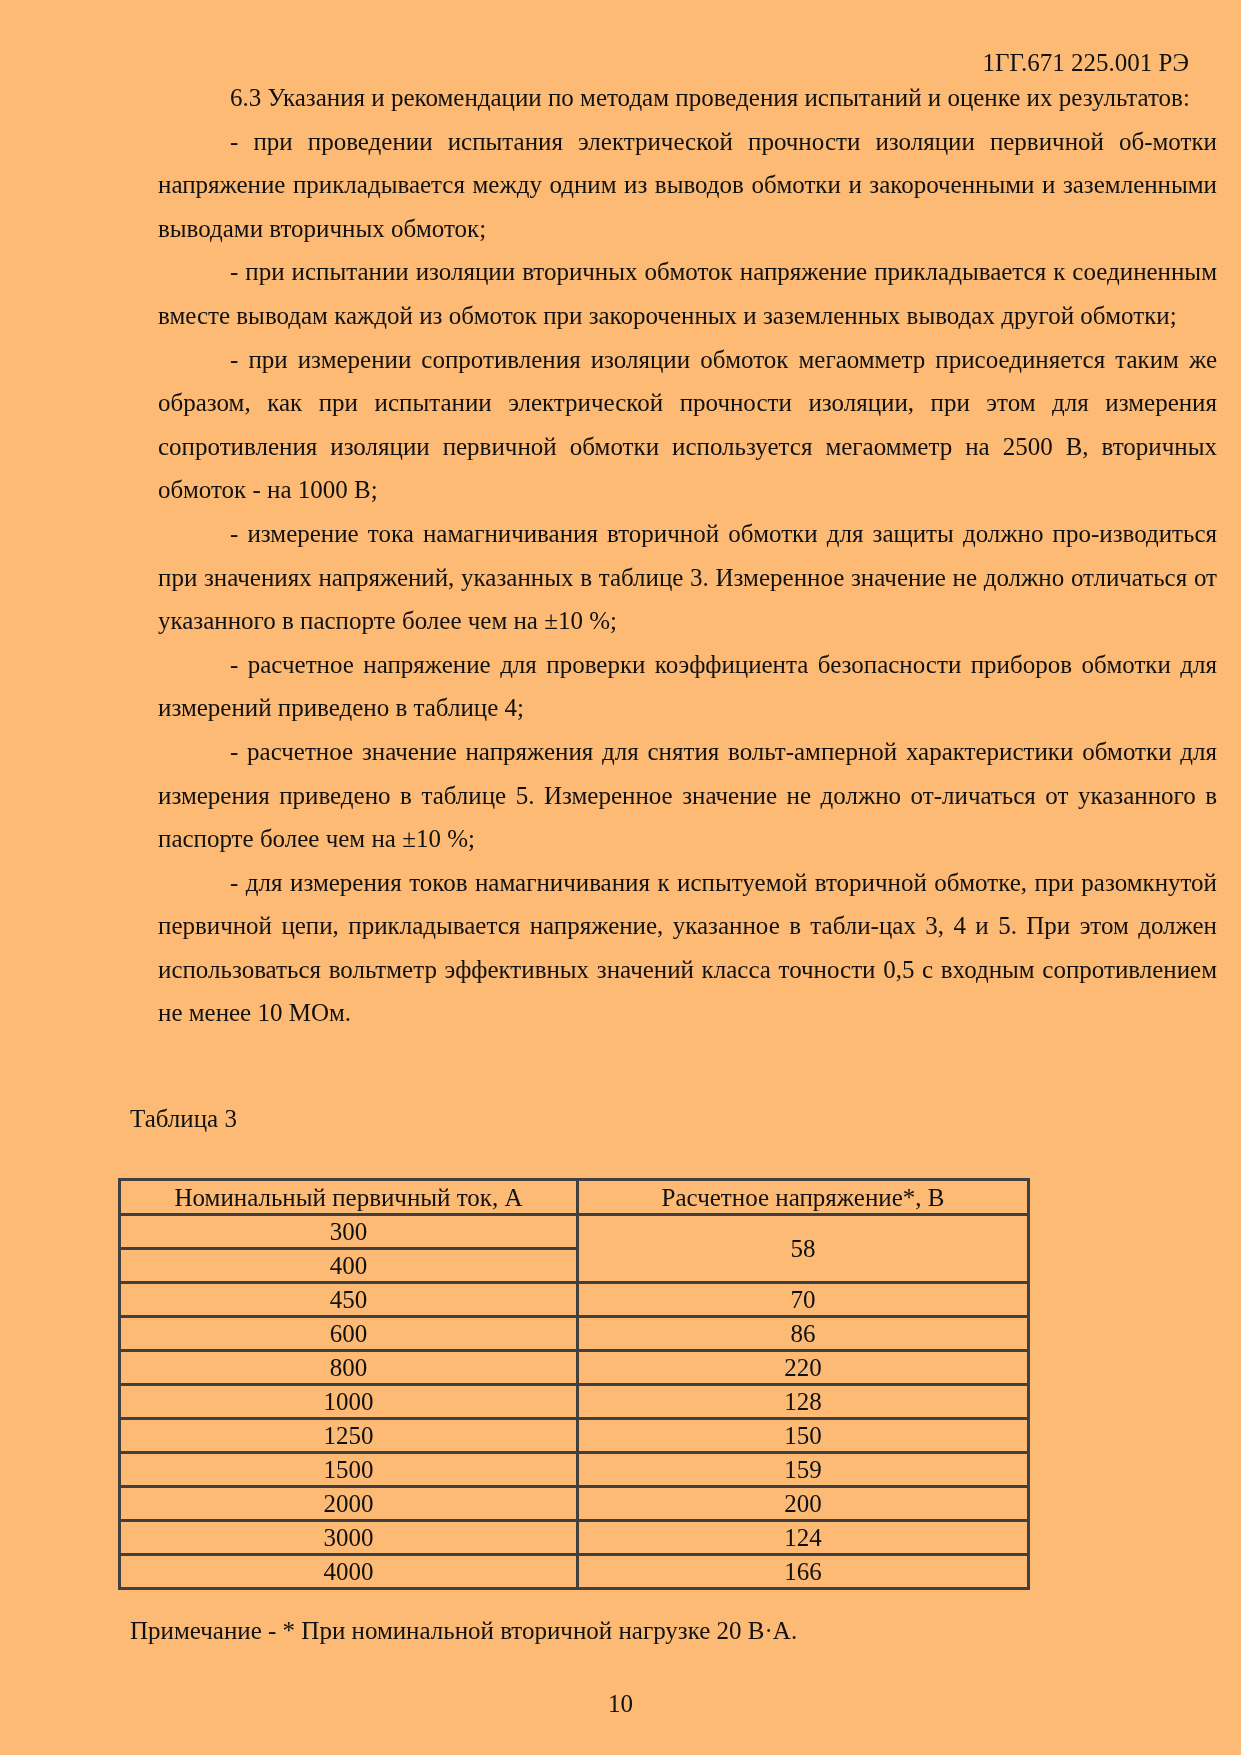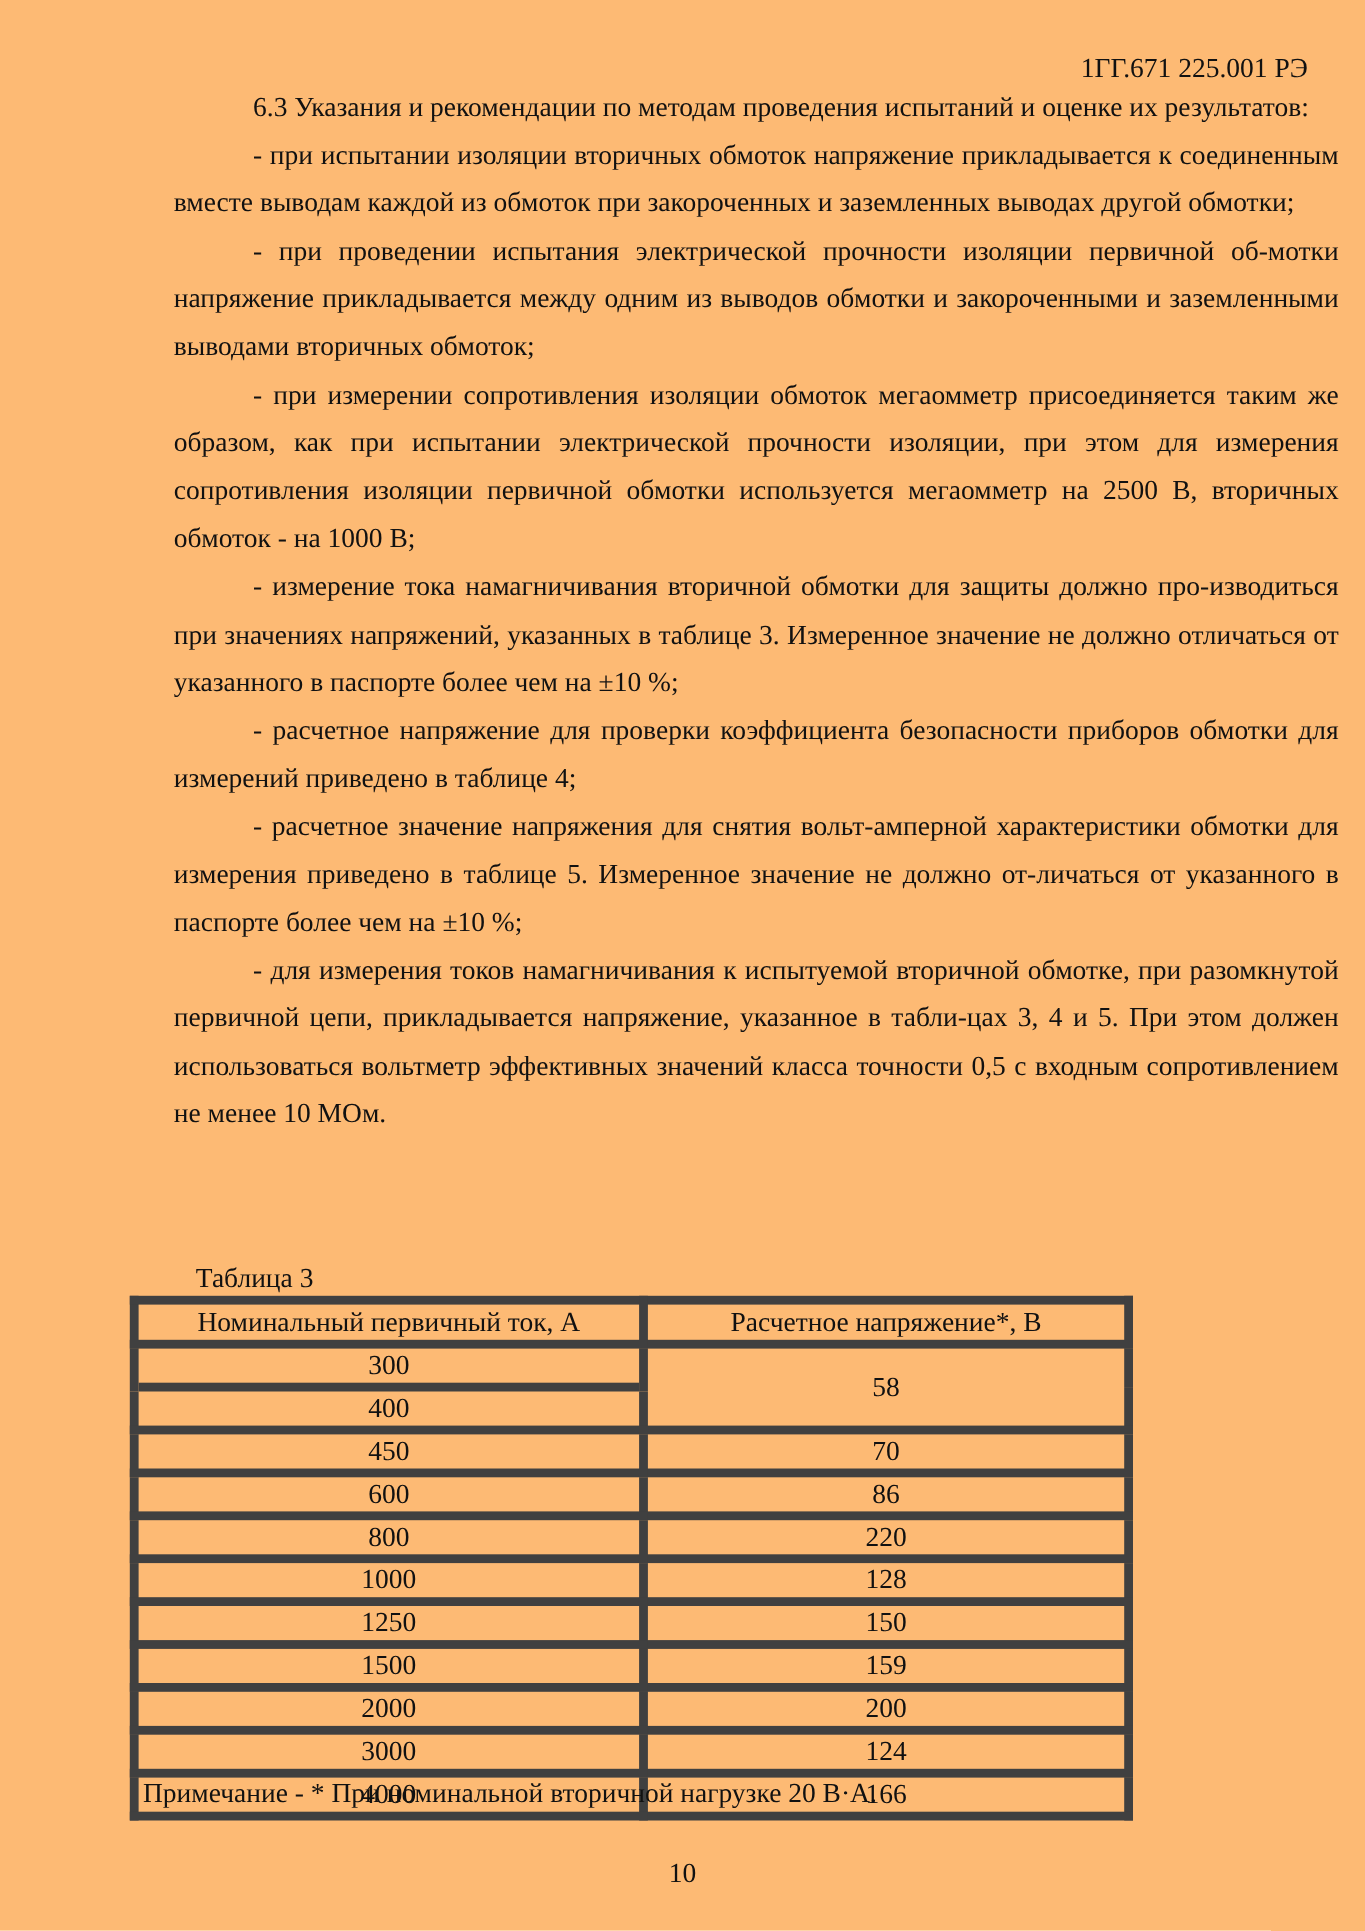--- a/index.html
+++ b/index.html
@@ -3,40 +3,40 @@
 <meta charset="utf-8">
 <style>
   html, body { margin:0; padding:0; background:#ffffff; }
   body { width:1241px; height:1755px; position:relative; overflow:hidden;
          font-family:"Liberation Serif","DejaVu Serif",serif; color:#111; }
   .page { position:absolute; left:0; top:0; width:1241px; height:1755px; background:#fdba74; }
   .doc-code { position:absolute; right:52px; top:48px; font-size:25px; line-height:30px; }
   .body-text { position:absolute; left:130px; width:1059px; top:76px; font-size:25px; line-height:43.6px;margin-left:28px; }
   .para { margin:0; text-align:justify; text-align-last:left; text-indent:0; }
   .para.indent { text-indent:72px; }
-  .table-caption { position:absolute; left:130px; top:1148px; font-size:25px; line-height:30px;margin-left:48px; }
+  .table-caption { position:absolute; left:130px; top:1104px; font-size:25px; line-height:30px; }
   table.t3 { position:absolute; left:118px; top:1178px; width:912px; border-collapse:collapse; font-size:25px; }
-  table.t3 td, table.t3 th { border:8px solid #404040; text-align:center; font-weight:normal; padding:0; height:31px; line-height:31px; }
+  table.t3 td, table.t3 th { border:3px solid #404040; text-align:center; font-weight:normal; padding:0; height:31px; line-height:31px; }
   table.t3 th { height:32px; }
   table.t3 .c1 { width:455px; }
   table.t3 tr.inner-split td.c1 { border-bottom:2px solid #222; }
   .note { position:absolute; left:130px; top:1616px; font-size:25px; line-height:30px; }
   .page-num { position:absolute; left:0; width:1241px; top:1689px; text-align:center; font-size:25px; line-height:30px; }
 </style>
 </head>
 <body>
 
 <div class="page">
 
   <div class="doc-code">1ГГ.671 225.001 РЭ</div>
 
   <div class="body-text">
     <p class="para indent">6.3 Указания и рекомендации по методам проведения испытаний и оценке их результатов:</p>
+    <p class="para indent">-  при проведении испытания электрической прочности изоляции первичной об-мотки напряжение прикладывается между одним из выводов обмотки и закороченными и заземленными выводами вторичных обмоток;</p>
     <p class="para indent">-  при испытании изоляции вторичных обмоток напряжение прикладывается к соединенным вместе выводам каждой из обмоток при закороченных и заземленных выводах другой обмотки;</p>
-    <p class="para indent">-  при проведении испытания электрической прочности изоляции первичной об-мотки напряжение прикладывается между одним из выводов обмотки и закороченными и заземленными выводами вторичных обмоток;</p>
     <p class="para indent">-  при измерении сопротивления изоляции обмоток мегаомметр присоединяется таким же образом, как при испытании электрической прочности изоляции, при этом для измерения сопротивления изоляции первичной обмотки используется мегаомметр на 2500 В, вторичных обмоток - на 1000 В;</p>
     <p class="para indent">-  измерение тока намагничивания вторичной обмотки для защиты должно про-изводиться при значениях напряжений, указанных в таблице 3. Измеренное значение не должно отличаться от указанного в паспорте более чем на ±10 %;</p>
     <p class="para indent">-  расчетное напряжение для проверки коэффициента безопасности приборов обмотки для измерений приведено в таблице 4;</p>
     <p class="para indent">- расчетное значение напряжения для снятия вольт-амперной характеристики обмотки для измерения приведено в таблице 5. Измеренное значение не должно от-личаться от указанного в паспорте более чем на ±10 %;</p>
     <p class="para indent">-  для измерения токов намагничивания к испытуемой вторичной обмотке, при разомкнутой первичной цепи, прикладывается напряжение, указанное в табли-цах 3, 4 и 5. При этом должен использоваться вольтметр эффективных значений класса точности 0,5 с входным сопротивлением не менее 10 МОм.</p>
   </div>
 
   <div class="table-caption">Таблица 3</div>
 
   <table class="t3">

